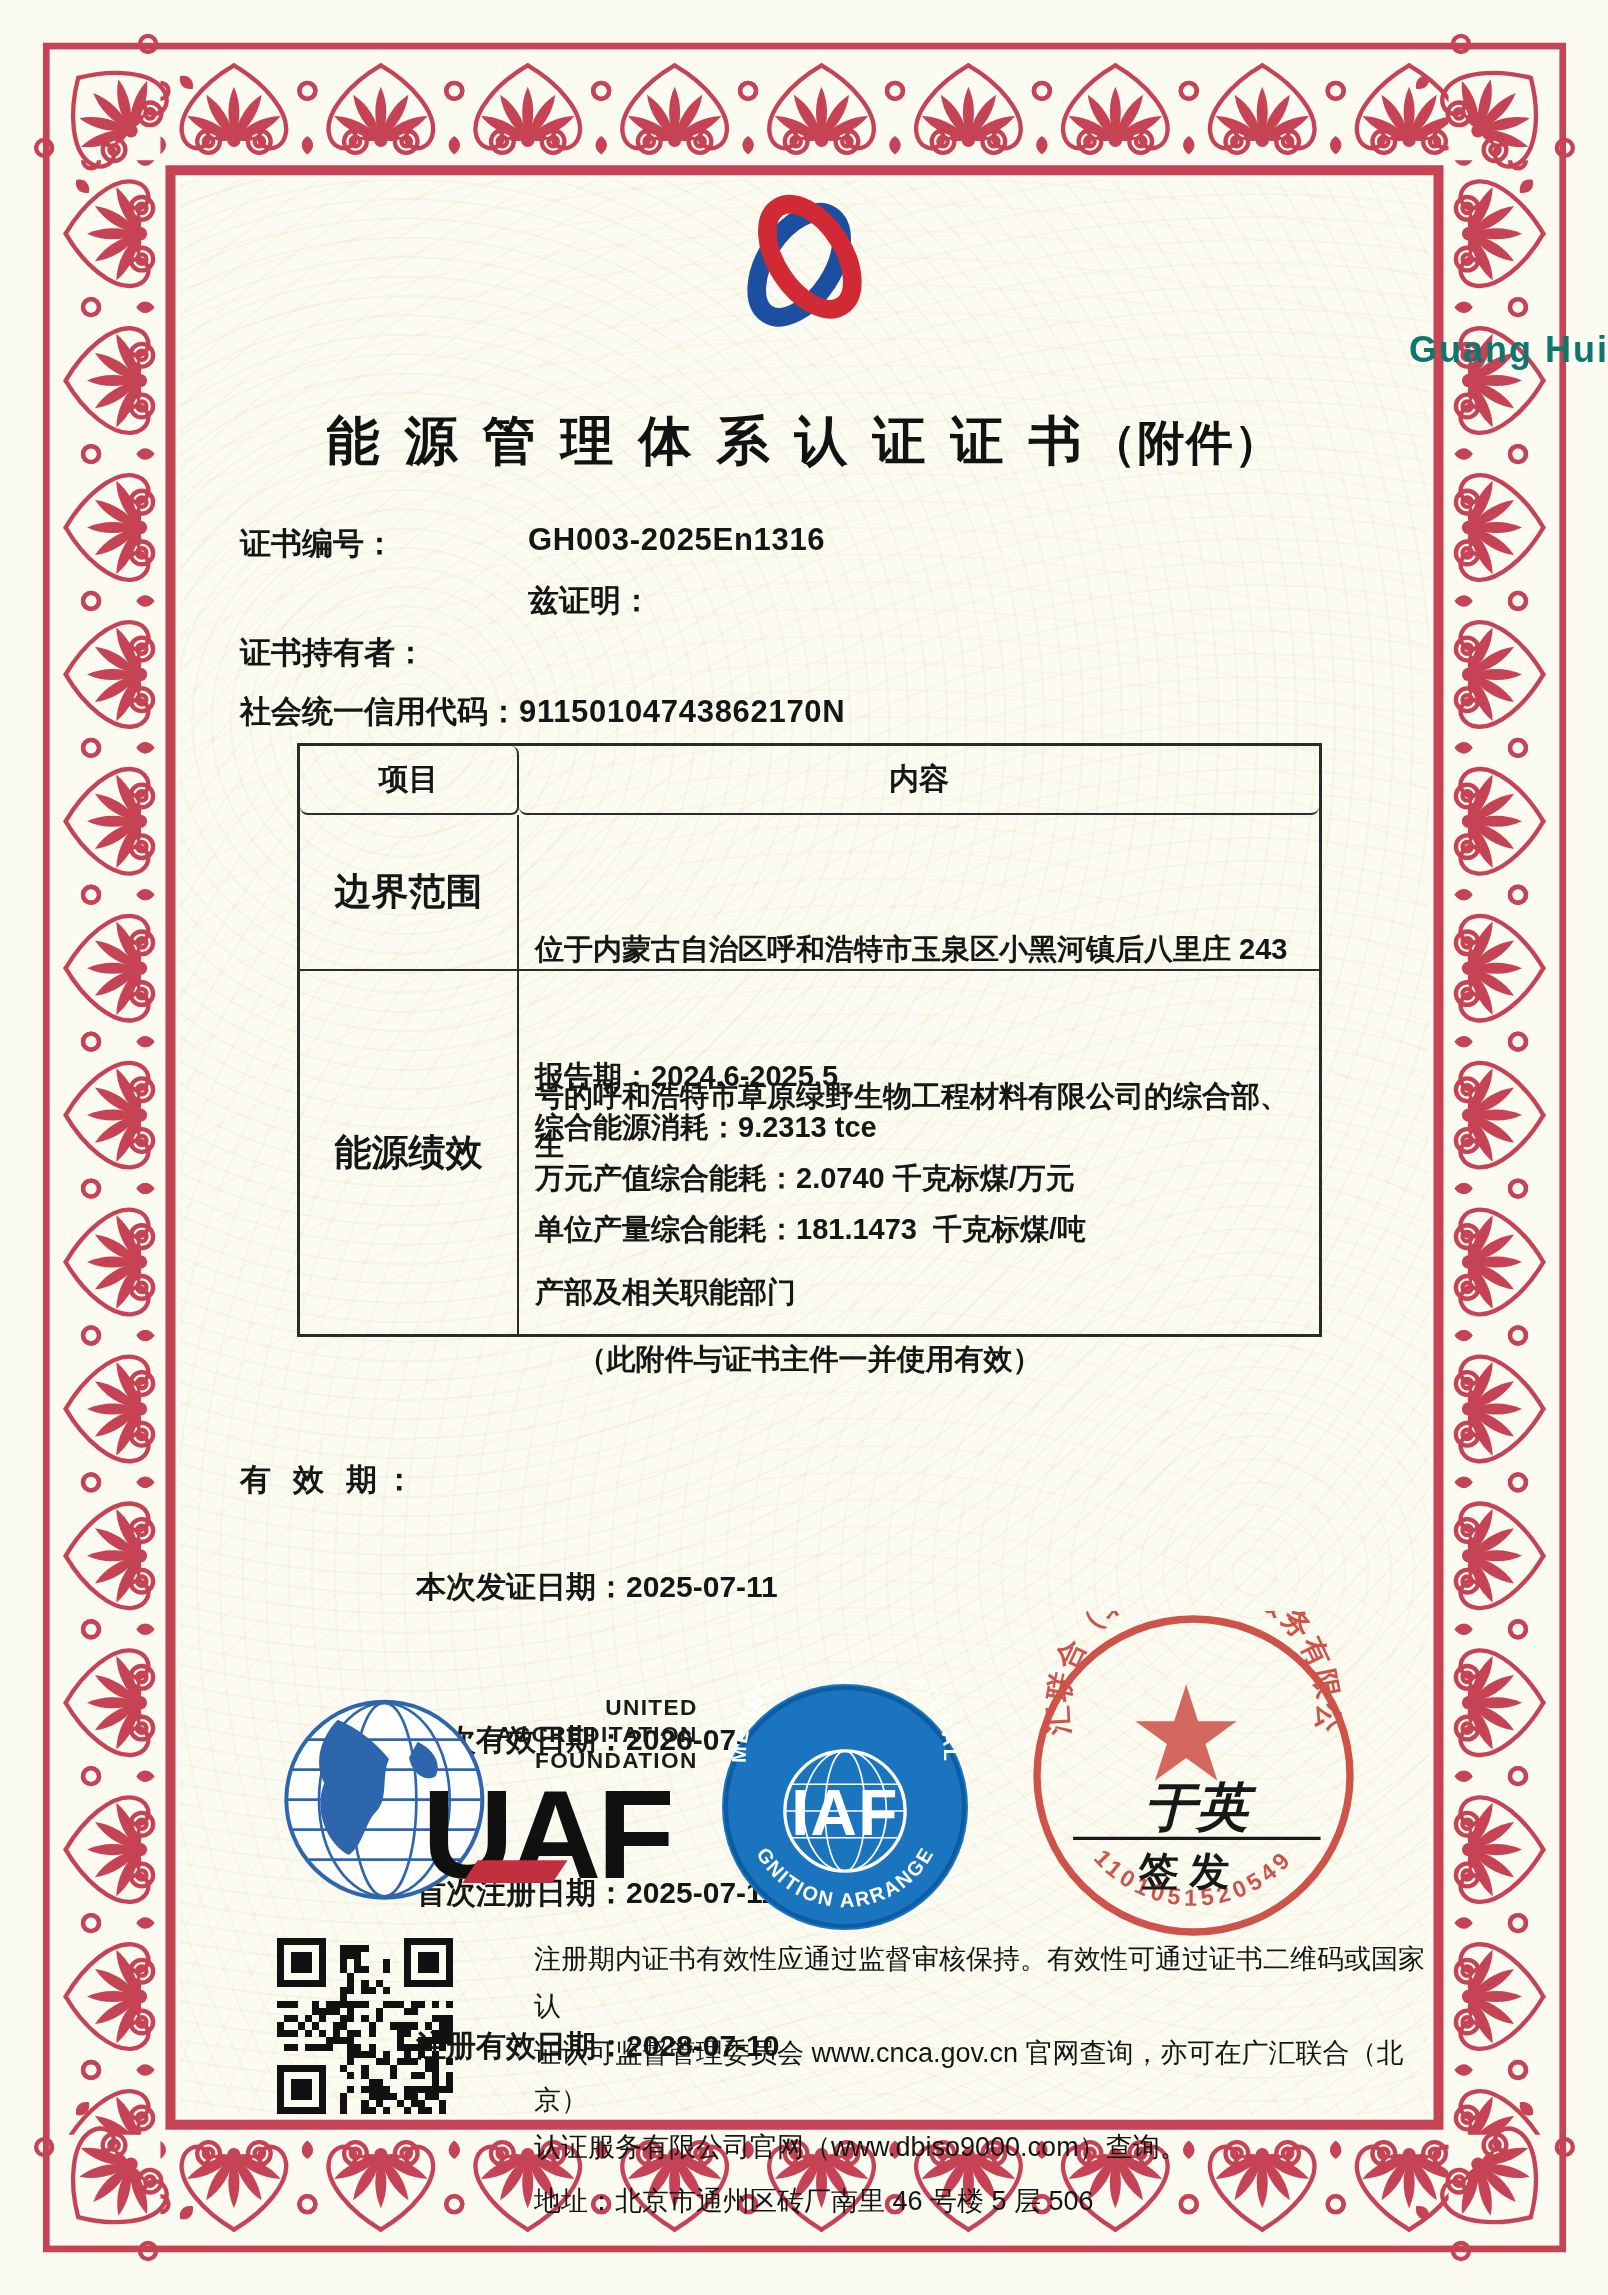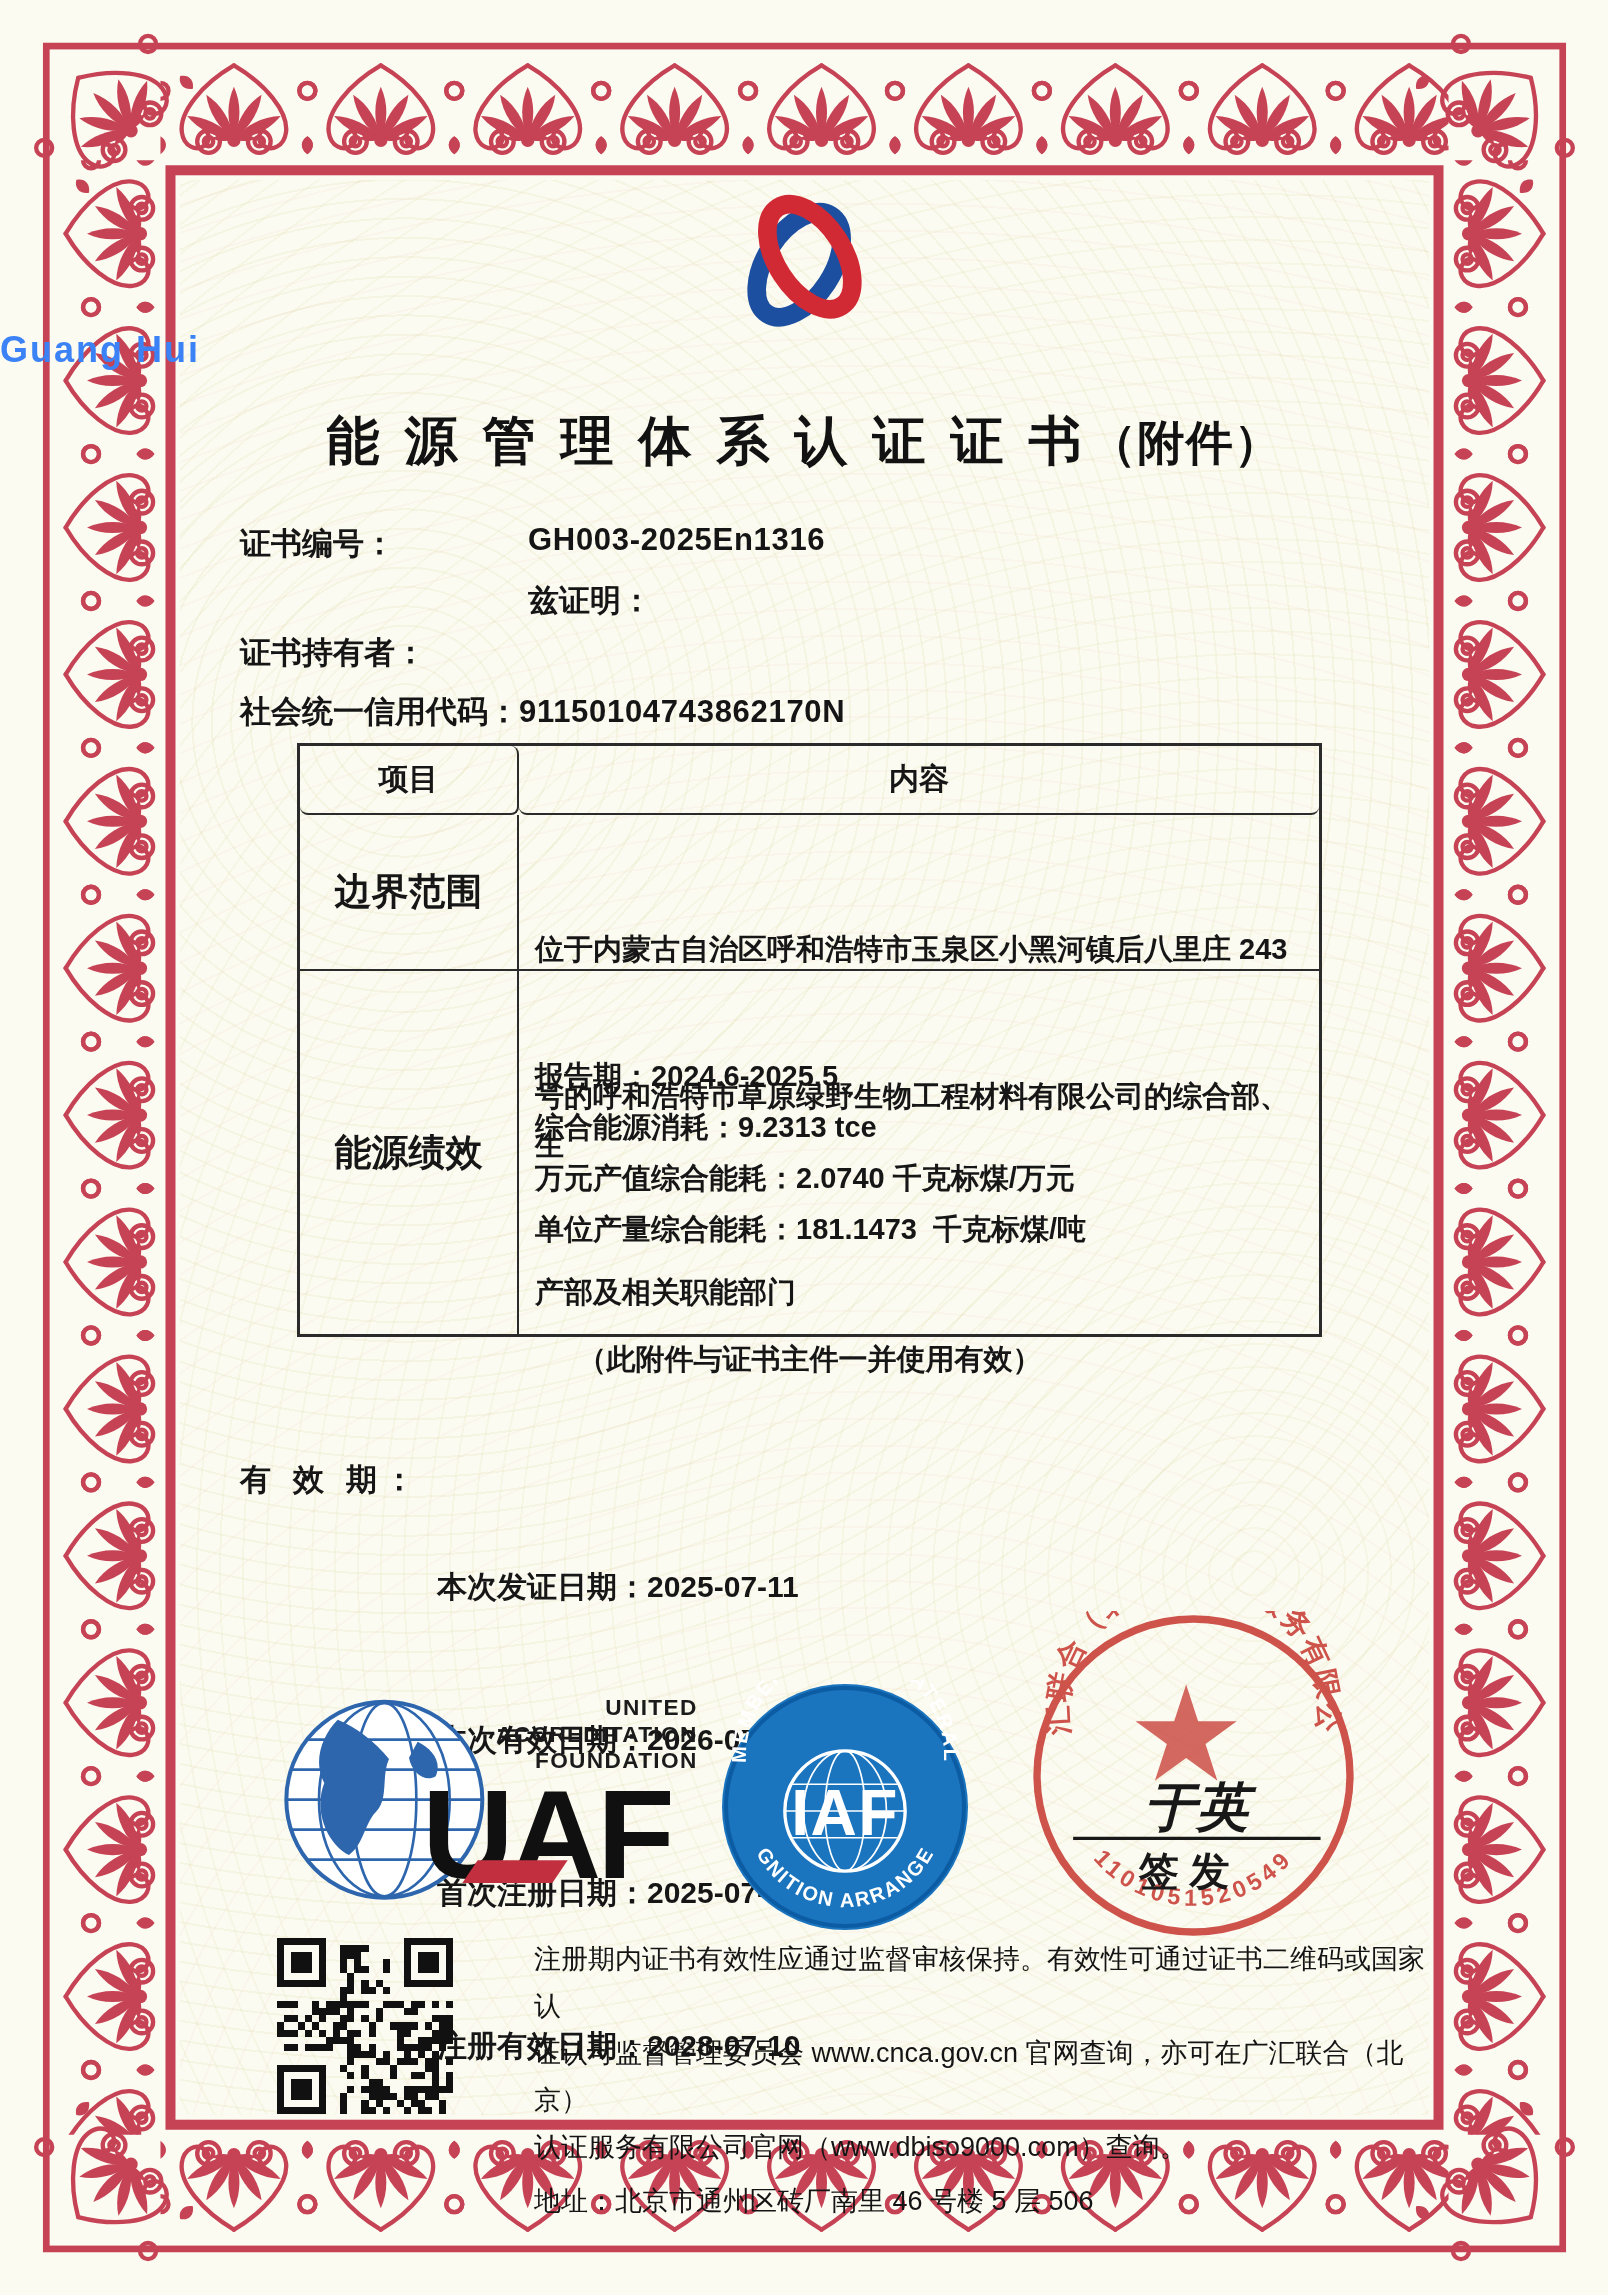--- a/index.html
+++ b/index.html
@@ -16,22 +16,22 @@
     content:"";position:absolute;left:180px;top:180px;right:180px;bottom:180px;
     background:
       repeating-radial-gradient(circle at 18% 28%, rgba(214,212,150,0) 0 17.4px, rgba(214,212,150,.16) 17.4px 19.4px),
       repeating-radial-gradient(circle at 86% 72%, rgba(214,212,150,0) 0 21px, rgba(214,212,150,.13) 21px 23px),
       repeating-radial-gradient(circle at 55% 110%, rgba(230,170,160,0) 0 25px, rgba(230,170,160,.07) 25px 27px);
     pointer-events:none;
   }
   .abs{position:absolute;}
   svg{display:block;}
 
-  .brand-name{position:absolute;top:329px;left:0;width:1609px;text-align:left;
-    font-size:36px;font-weight:700;letter-spacing:2px;color:#3b82f6;}
+  .brand-name{position:absolute;top:329px;left:0;width:1609px;text-align:right;
+    font-size:36px;font-weight:700;letter-spacing:2px;color:#0f766e;}
   .title{position:absolute;top:406px;left:0;width:1609px;text-align:center;
     font-size:53px;font-weight:700;color:#121212;letter-spacing:25px;white-space:nowrap;}
   .title .suffix{font-size:47px;letter-spacing:1.3px;margin-left:-17.4px;margin-top:42px;}
 
   .flabel,.fvalue{position:absolute;font-size:31px;font-weight:700;color:#151515;white-space:nowrap;text-align:center;}
   .fvalue{letter-spacing:0.7px;}
 
   .cert-table{position:absolute;left:297px;top:743px;width:1025px;height:594px;
     border:3.3px solid #2b2b2b;display:grid;grid-template-columns:219px 1fr;grid-template-rows:69px 156px 1fr;
     box-sizing:border-box;}
@@ -41,21 +41,21 @@
   .th{display:flex;align-items:center;justify-content:center;font-size:30px;font-weight:700;border-radius:8px;}
   .item-cell{display:flex;align-items:center;justify-content:center;font-size:37px;font-weight:700;}
   .content1{padding:12px 18.7px 0 16px;font-size:29px;font-weight:700;line-height:49px;white-space:pre-wrap;}
   .content2{display:flex;flex-direction:column;justify-content:center;padding-left:16px;
     font-size:29px;font-weight:700;line-height:51px;white-space:pre-wrap;}
 
   .note{position:absolute;left:297px;top:1340px;width:1025px;text-align:center;
     font-size:29px;font-weight:700;}
 
   .validity-label{position:absolute;left:240px;top:1459px;font-size:31px;font-weight:700;letter-spacing:6.7px;white-space:nowrap;}
-  .validity-lines{position:absolute;left:437px;top:1459px;font-size:30px;font-weight:700;line-height:51px;white-space:pre-wrap;}
+  .validity-lines{position:absolute;left:416px;top:1459px;font-size:30px;font-weight:700;line-height:51px;white-space:pre-wrap;}
 
   .footer-block{position:absolute;left:534px;top:1936px;width:915px;
     font-size:27px;font-weight:400;line-height:47px;color:#141414;}
   .footer-block .addr{margin-top:6.7px;white-space:pre-wrap;}
   .notice-line{white-space:pre-wrap;}
 </style>
 </head>
 <body>
 
 <div class="page">

